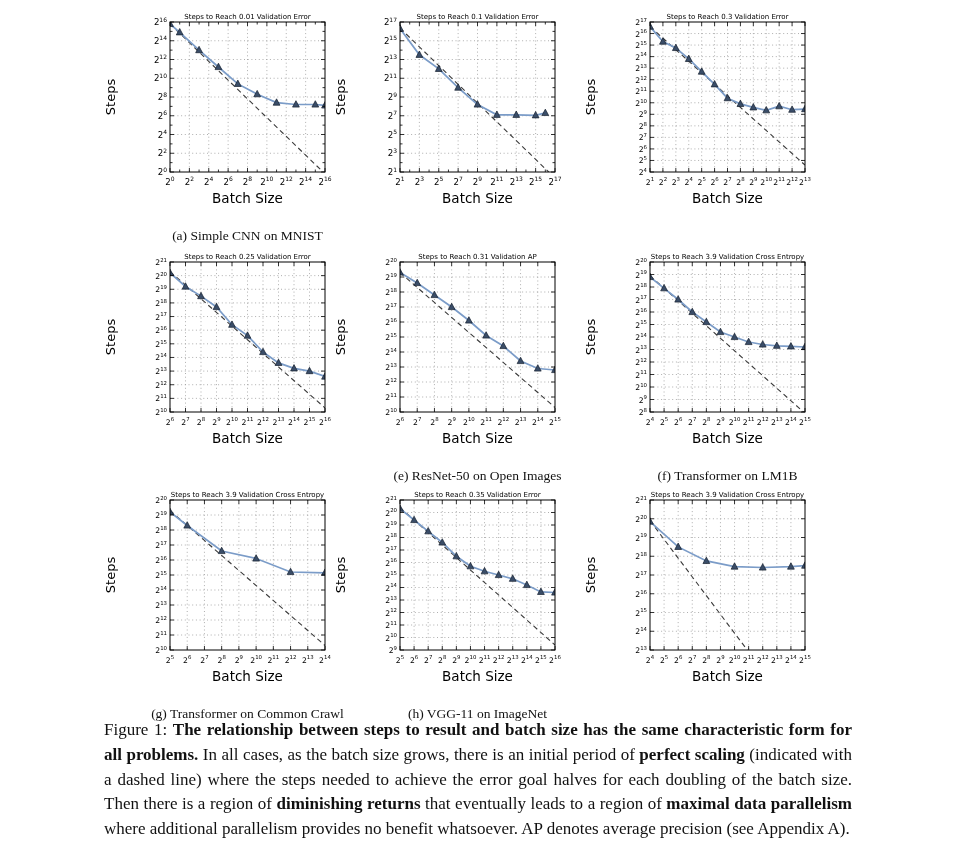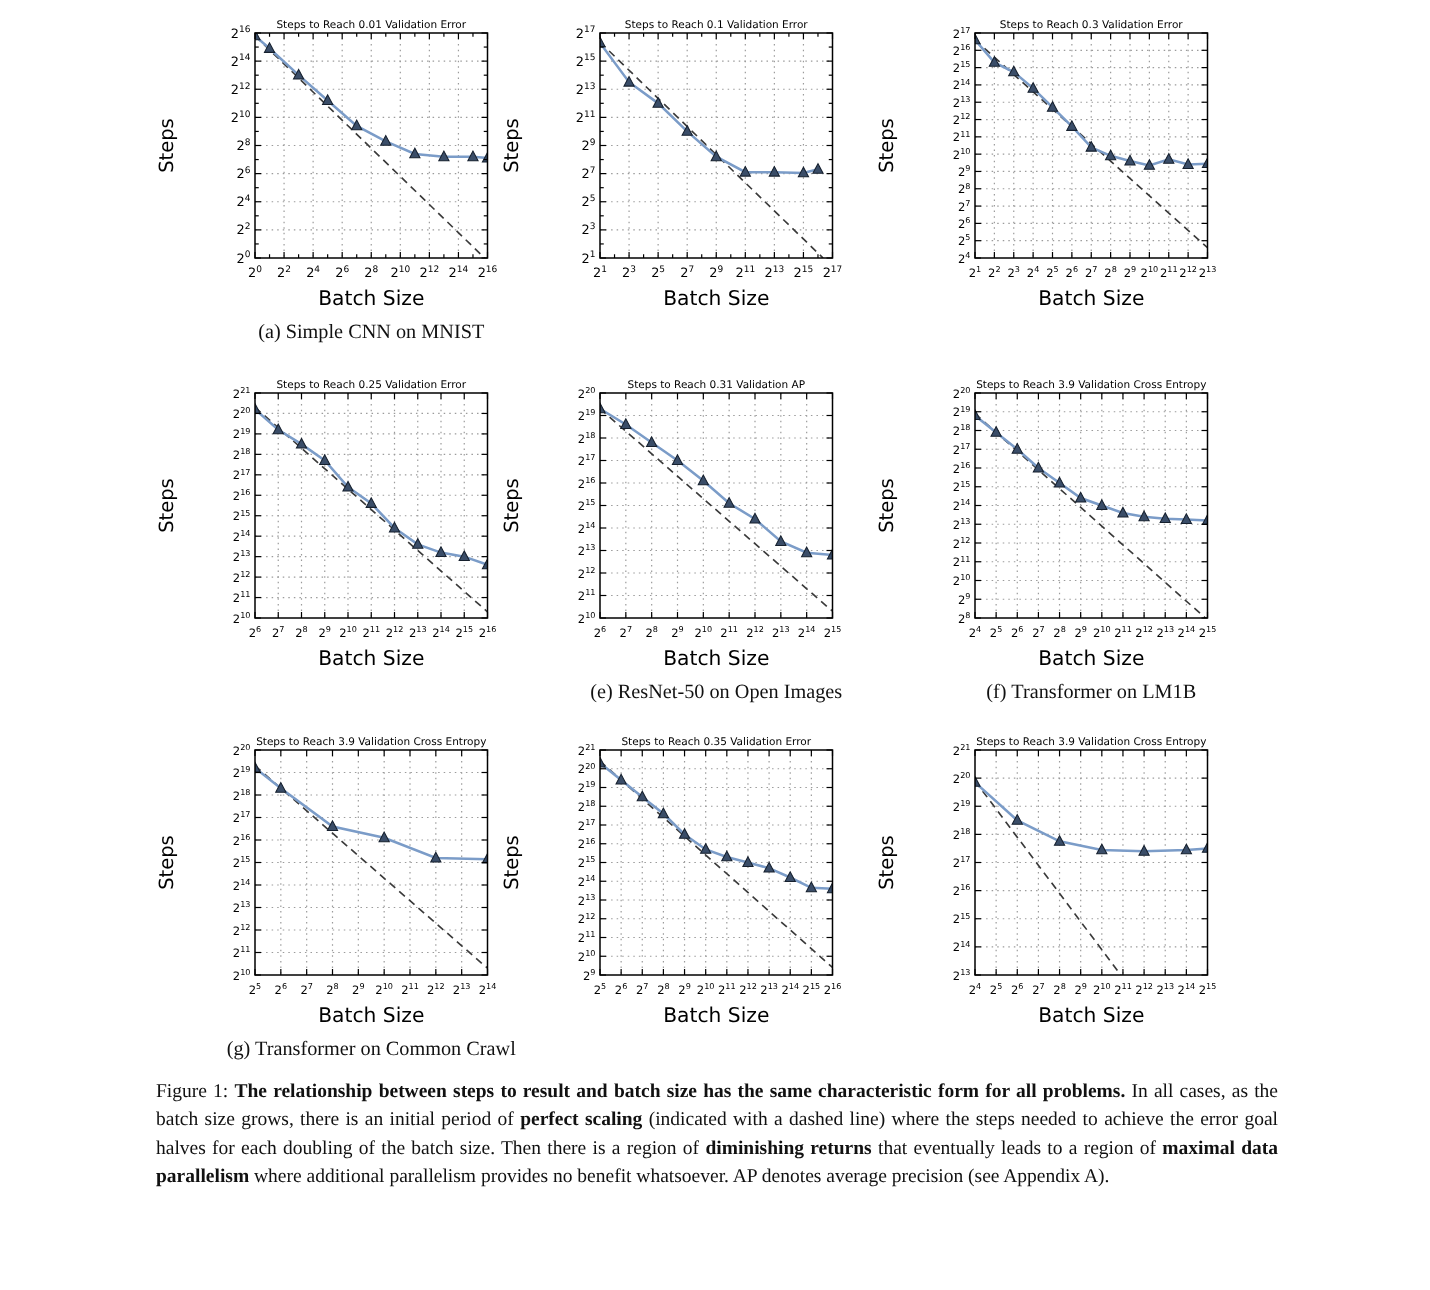--- a/index.html
+++ b/index.html
@@ -1,23 +1,23 @@
 <!DOCTYPE html>
 <html><head>
 <meta charset="utf-8">
 <style>
   html,body{margin:0;padding:0;background:#ffffff;}
   body{width:953px;height:860px;position:relative;overflow:hidden;
        font-family:"Liberation Serif", serif;color:#111;}
   .fig-block{position:absolute;width:250px;}
   .fig-block svg{display:block;}
-  .sub-caption{margin:3px 0 0 40px;width:215px;text-align:center;
+  .sub-caption{margin:18px 0 0 40px;width:215px;text-align:center;
                font-size:13.5px;color:#111;}
   #figure-caption{position:absolute;left:104px;top:718px;width:748px;
-                  font-size:13px;line-height:1.46;text-align:justify;
+                  font-size:17px;line-height:1.46;text-align:justify;
                   margin:0;color:#111;}
   #figure-caption b{font-weight:bold;}
 </style>
 </head>
 <body>
 
 <div id="figures-grid">
     <div class="fig-block" style="left: 100px; top: 10px;">
       <svg width="250" height="200" viewBox="0 0 250 200">
         <defs>
@@ -977,20 +977,21 @@
         <line x1="70" y1="24.5" x2="74" y2="24.5" stroke="#000000" stroke-width="0.8"></line>
         <line x1="225" y1="24.5" x2="221" y2="24.5" stroke="#000000" stroke-width="0.8"></line>
         <text x="67" y="27.5" text-anchor="end" fill="#000000" font-family="&quot;DejaVu Sans&quot;, sans-serif" font-size="7.7"><tspan>2</tspan><tspan dy="-3.132" font-size="5.4">20</tspan></text>
         <line x1="70" y1="12" x2="74" y2="12" stroke="#000000" stroke-width="0.8"></line>
         <line x1="225" y1="12" x2="221" y2="12" stroke="#000000" stroke-width="0.8"></line>
         <text x="67" y="15" text-anchor="end" fill="#000000" font-family="&quot;DejaVu Sans&quot;, sans-serif" font-size="7.7"><tspan>2</tspan><tspan dy="-3.132" font-size="5.4">21</tspan></text>
         <text x="147.5" y="8.5" text-anchor="middle" fill="#000000" font-family="&quot;DejaVu Sans&quot;, sans-serif" font-size="7">Steps to Reach 0.35 Validation Error</text>
         <text x="15" y="87" text-anchor="middle" fill="#000000" font-family="&quot;DejaVu Sans&quot;, sans-serif" font-size="13" transform="rotate(-90 15 87)">Steps</text>
         <text x="147.5" y="193" text-anchor="middle" fill="#000000" font-family="&quot;DejaVu Sans&quot;, sans-serif" font-size="13.5">Batch Size</text>
       </svg>
+      <div class="sub-caption">(h) VGG-11 on ImageNet</div>
     </div>
     <div class="fig-block" style="left: 580px; top: 488px;">
       <svg width="250" height="200" viewBox="0 0 250 200">
         <defs>
           <clipPath id="clip-i">
             <rect x="70" y="12" width="155" height="150"></rect>
           </clipPath>
         </defs>
         <line x1="84.0909090909091" y1="12" x2="84.0909090909091" y2="162" stroke="#9b9b9b" stroke-width="0.8" stroke-dasharray="1,2.7"></line>
         <line x1="98.18181818181819" y1="12" x2="98.18181818181819" y2="162" stroke="#9b9b9b" stroke-width="0.8" stroke-dasharray="1,2.7"></line>

